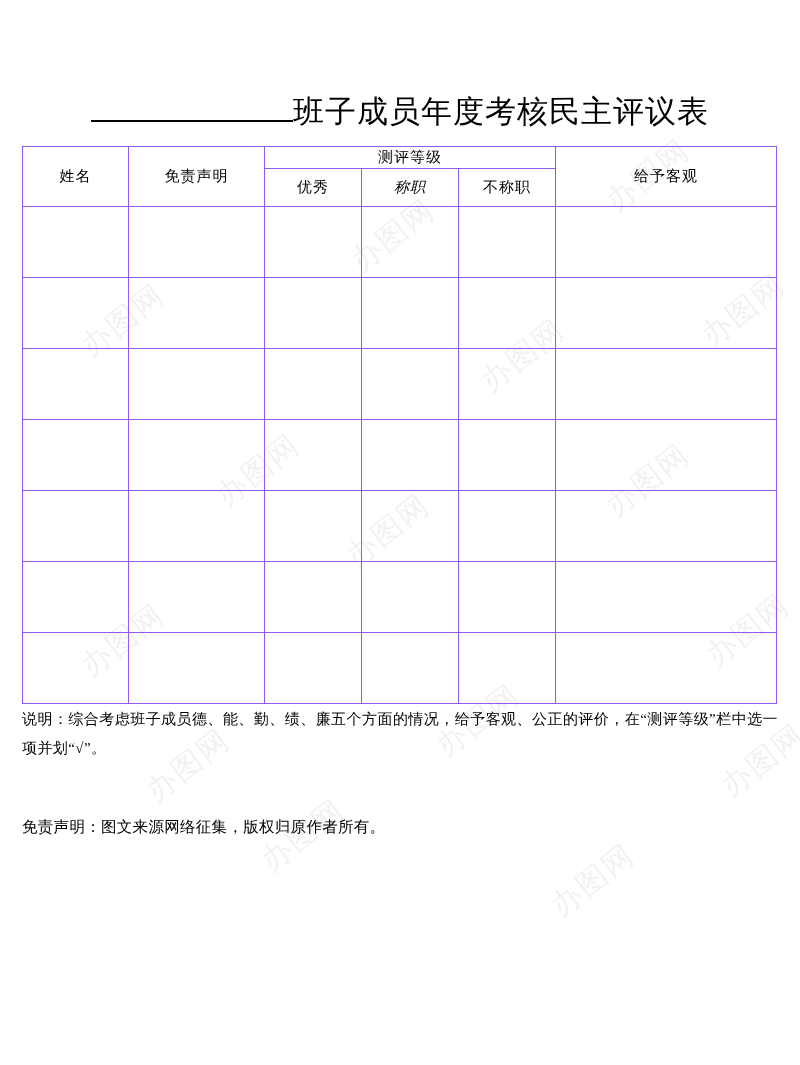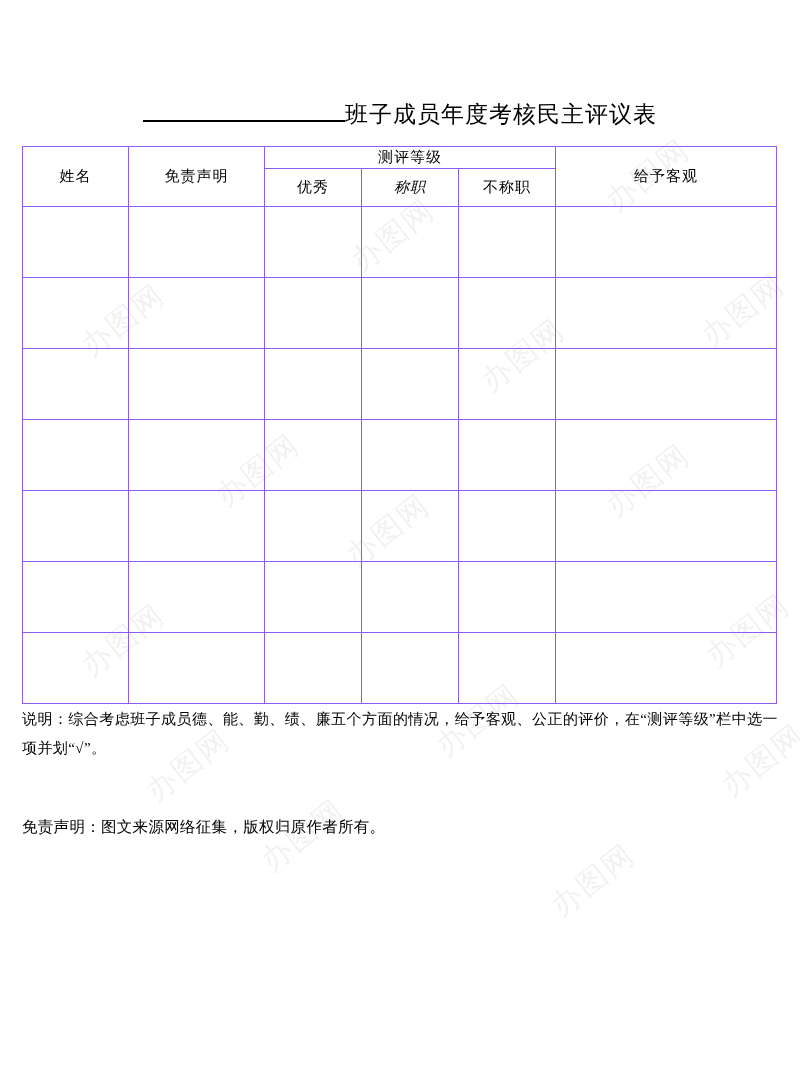--- a/index.html
+++ b/index.html
@@ -40,21 +40,21 @@
     position: absolute;
     left: 0;
     top: 98px;
     width: 800px;
     text-align: center;
     z-index: 10;
   }
   #title-inner {
     display: inline-block;
     white-space: nowrap;
-    font-size: 23px;
+    font-size: 31px;
     line-height: 28px;
     letter-spacing: 1px;
   }
   #title-blank {
     display: inline-block;
     width: 202px;
     border-bottom: 2px solid #000;
     vertical-align: baseline;
     height: 22px;
   }

